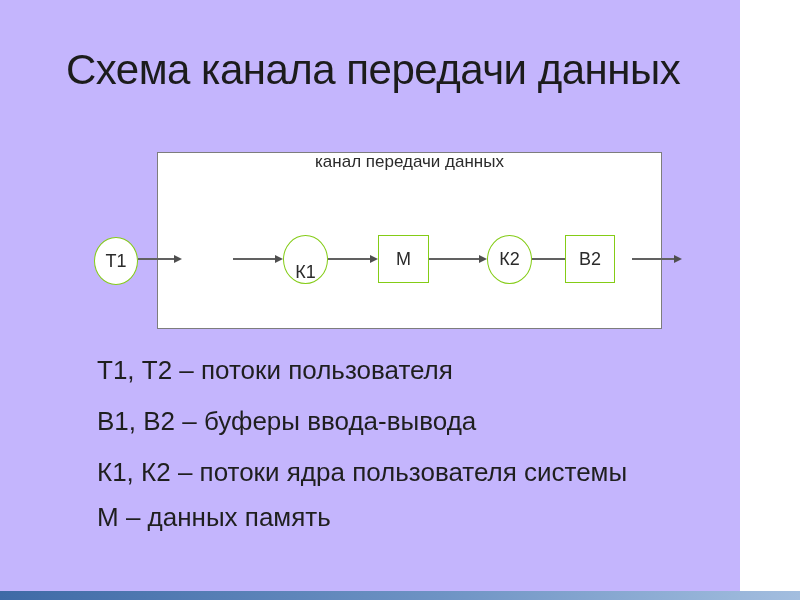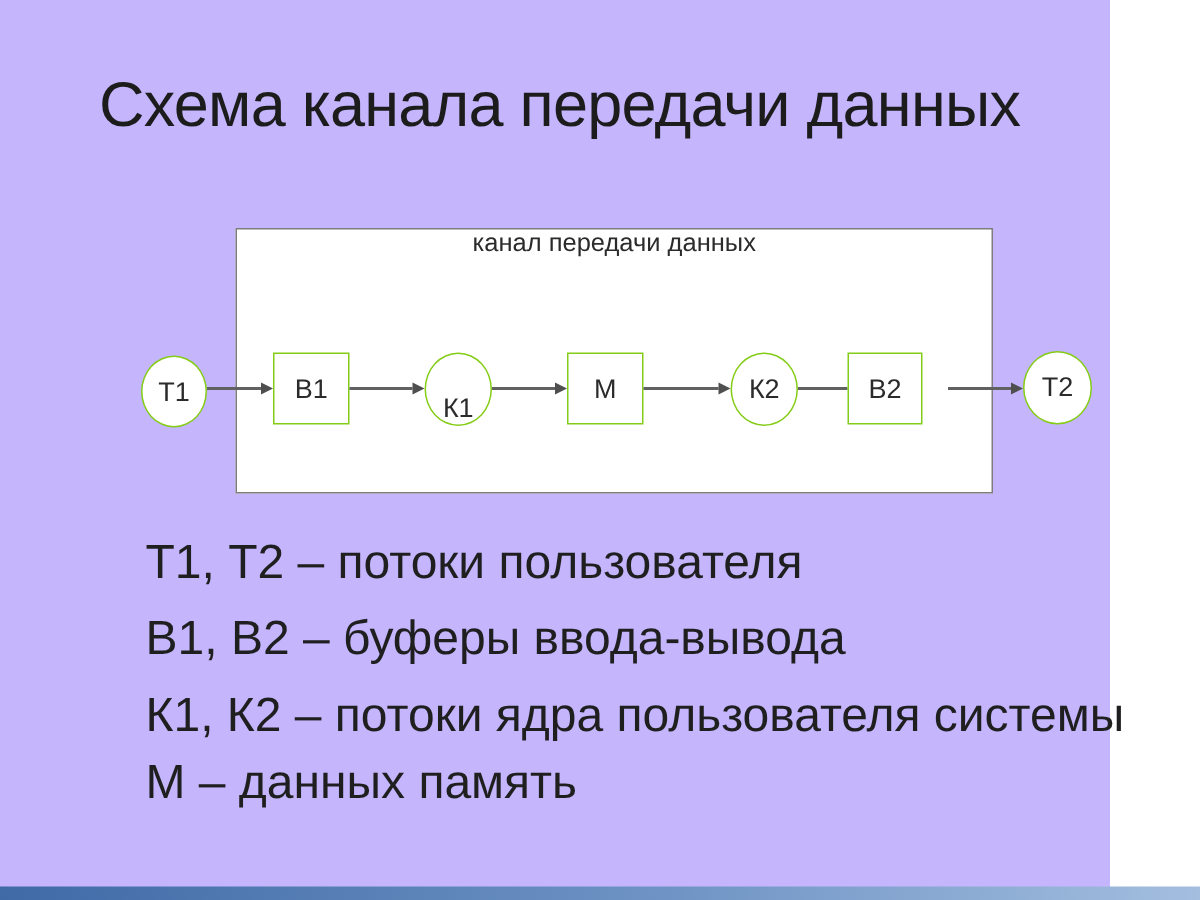--- a/index.html
+++ b/index.html
@@ -58,21 +58,21 @@
   .a1{left:138px;width:44px;}
   .a2{left:233px;width:50px;}
   .a3{left:328px;width:50px;}
   .a4{left:429px;width:58px;}
   .a5{left:532px;width:50px;}
   .a6{left:632px;width:50px;}
 
   
   .legend-item{
     position:absolute;left:97px;
-    font-size:32px;line-height:1.15;color:#1f1f1f;white-space:nowrap;
+    font-size:26px;line-height:1.15;color:#1f1f1f;white-space:nowrap;
   }
   .l1{top:356px;}
   .l2{top:407px;}
   .l3{top:458px;}
   .l4{top:503px;}
 
   
   .accent-bar{
     position:absolute;left:0;bottom:0;width:800px;height:9px;
     background:linear-gradient(to right,#3f6aa6 0%,#6e93c4 55%,#a3bedf 100%);
@@ -92,23 +92,20 @@
 
     <div class="node ellipse n-t1">
       <span>Т1</span>
     </div>
 
     <div class="arrow a1">
       <span class="shaft"></span>
       <span class="head"></span>
     </div>
 
-    <div class="node n-b1">
-      <span>В1</span>
-    </div>
 
     <div class="arrow a2">
       <span class="shaft"></span>
       <span class="head"></span>
     </div>
 
     <div class="node ellipse n-k1">
       <span>К1</span>
     </div>
 
@@ -137,23 +134,20 @@
 
     <div class="node n-b2">
       <span>В2</span>
     </div>
 
     <div class="arrow a6">
       <span class="shaft"></span>
       <span class="head"></span>
     </div>
 
-    <div class="node ellipse n-t2">
-      <span>Т2</span>
-    </div>
 
   </div>
 
   <div class="legend-item l1">Т1, Т2 – потоки пользователя</div>
   <div class="legend-item l2">В1, В2 – буферы ввода-вывода</div>
   <div class="legend-item l3">К1, К2 – потоки ядра пользователя системы</div>
   <div class="legend-item l4">М – данных память</div>
 
   <div class="accent-bar"></div>
 

